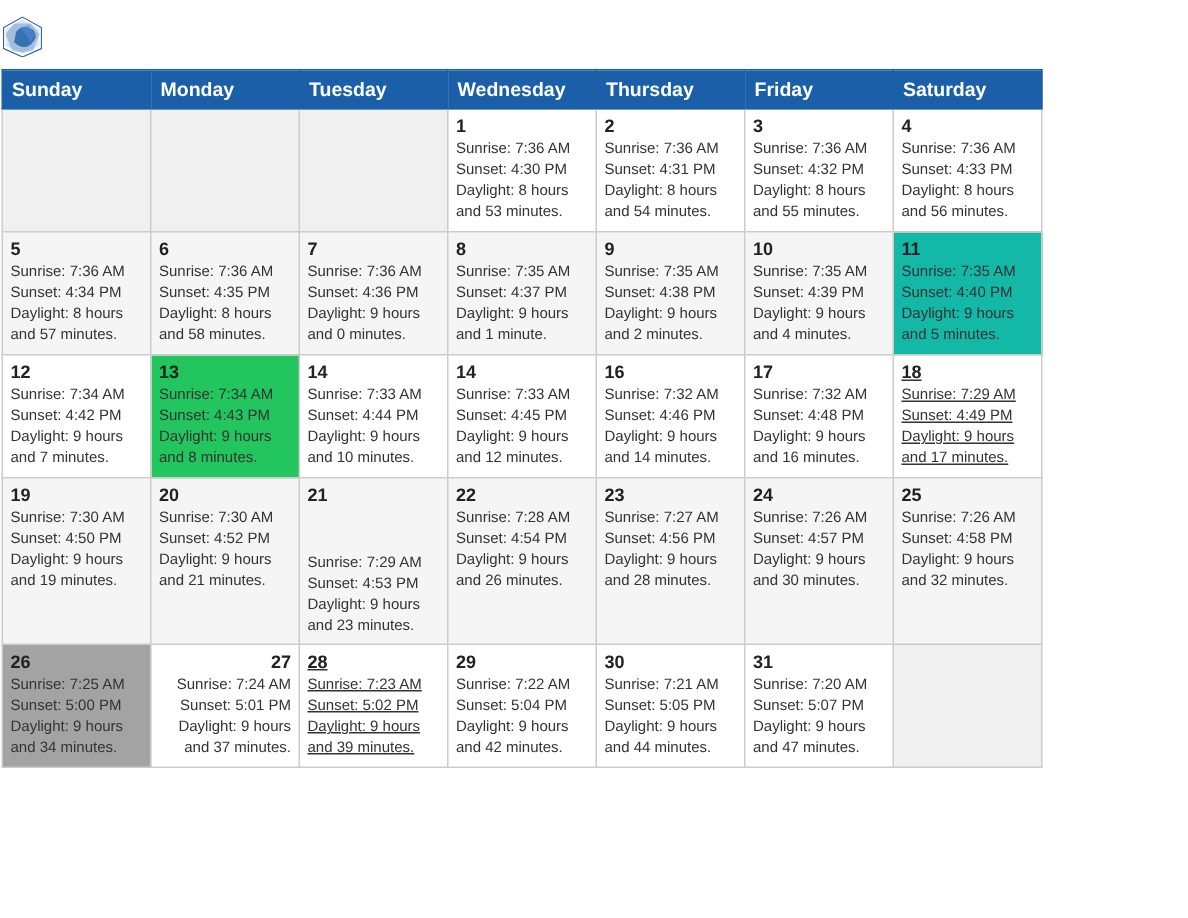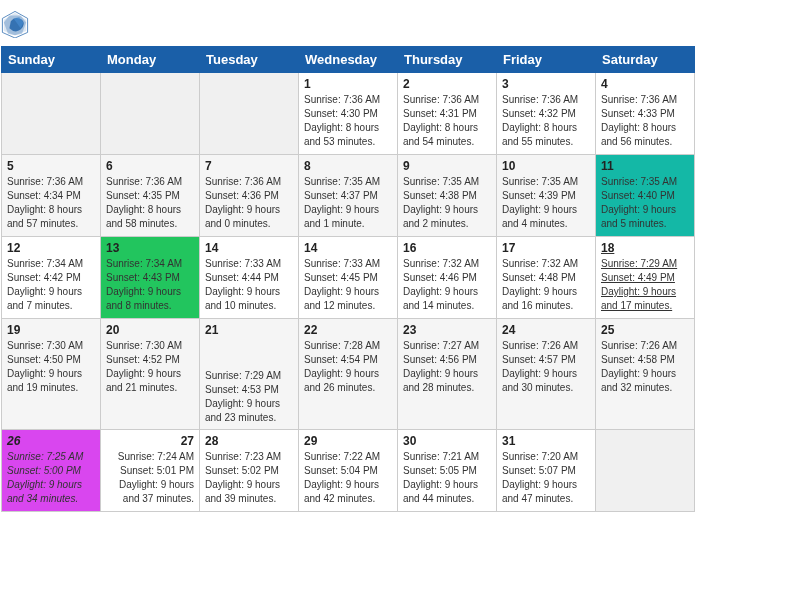--- a/index.html
+++ b/index.html
@@ -311,35 +311,35 @@
           </td>
           <td style="background: rgb(245, 245, 245);">
             <span class="day-number">25</span>
             <div class="day-info" style="white-space: pre-line;">Sunrise: 7:26 AM
 Sunset: 4:58 PM
 Daylight: 9 hours
 and 32 minutes.</div>
           </td>
         </tr>
         <tr>
-          <td style="background: #d946ef; font-style: italic;">
+          <td style="background: #a3a3a3;">
             <span class="day-number">26</span>
             <div class="day-info" style="white-space: pre-line;">Sunrise: 7:25 AM
 Sunset: 5:00 PM
 Daylight: 9 hours
 and 34 minutes.</div>
           </td>
           <td style="background: rgb(255, 255, 255); text-align: right;">
             <span class="day-number">27</span>
             <div class="day-info" style="white-space: pre-line;">Sunrise: 7:24 AM
 Sunset: 5:01 PM
 Daylight: 9 hours
 and 37 minutes.</div>
           </td>
-          <td style="background: rgb(255, 255, 255);">
+          <td style="background: rgb(255, 255, 255); text-decoration: underline;">
             <span class="day-number">28</span>
             <div class="day-info" style="white-space: pre-line;">Sunrise: 7:23 AM
 Sunset: 5:02 PM
 Daylight: 9 hours
 and 39 minutes.</div>
           </td>
           <td style="background: rgb(255, 255, 255);">
             <span class="day-number">29</span>
             <div class="day-info" style="white-space: pre-line;">Sunrise: 7:22 AM
 Sunset: 5:04 PM

